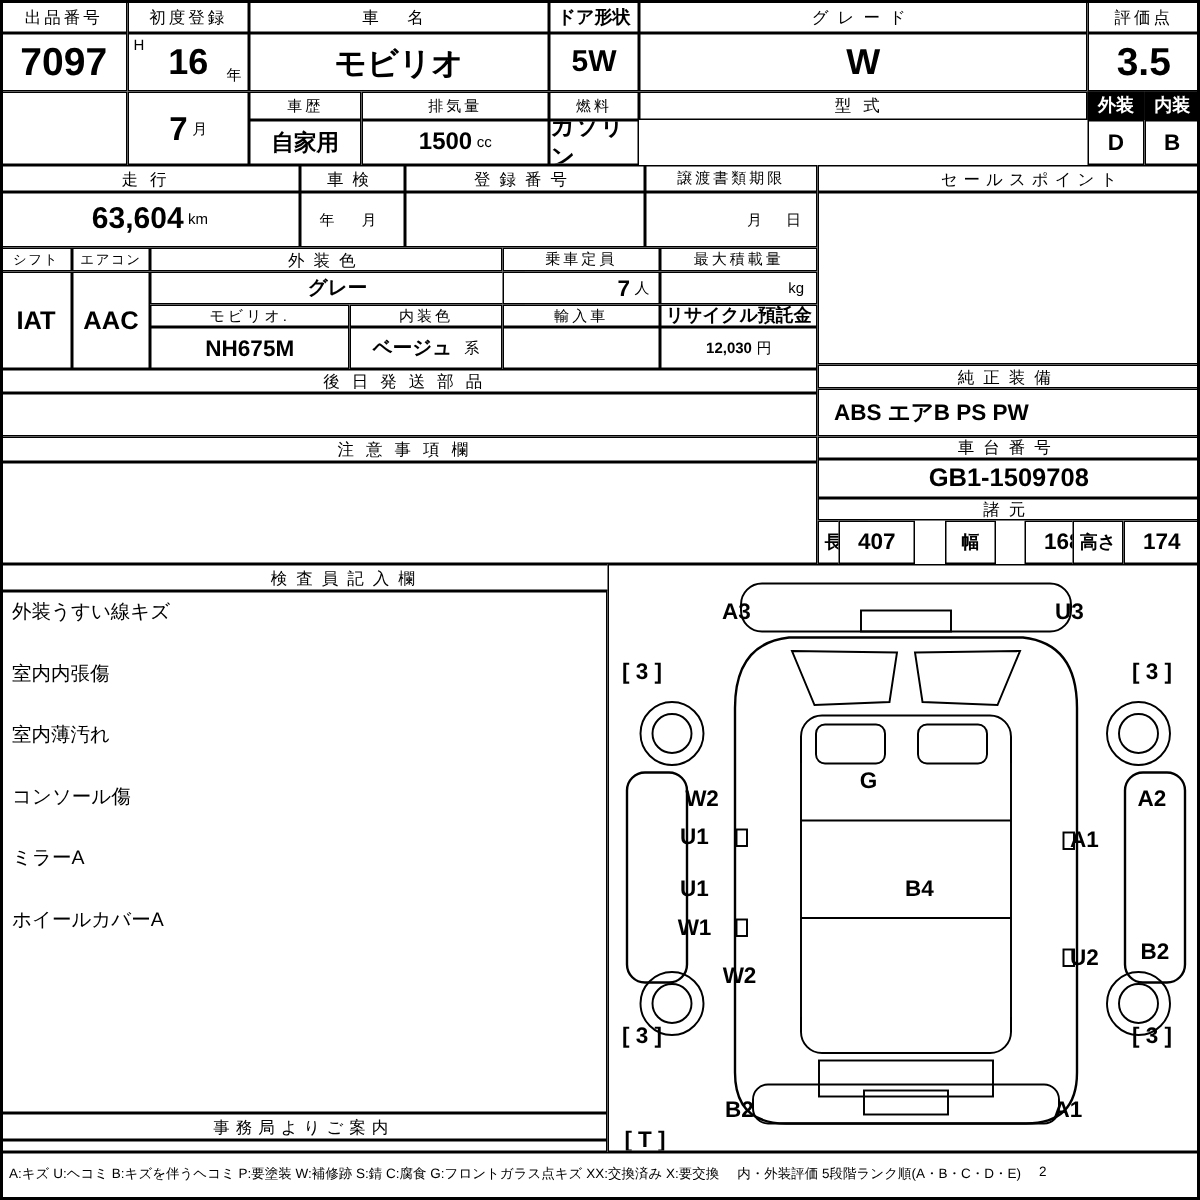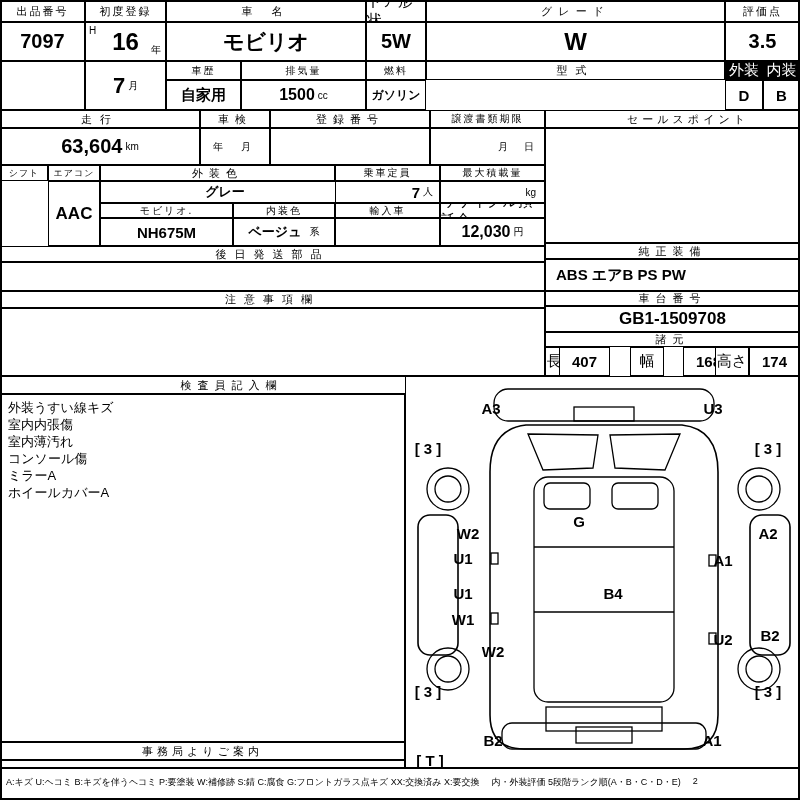--- a/index.html
+++ b/index.html
@@ -4,32 +4,32 @@
 <style>
   * { margin:0; padding:0; box-sizing:border-box; }
   html,body { background:#fff; }
   body { font-family:"Liberation Sans","DejaVu Sans",sans-serif; color:#000; }
   #sheet { position:relative; width:800px; height:800px; background:#fff; overflow:hidden; }
   .frame { position:absolute; inset:0; border:2px solid #000; pointer-events:none; z-index:60; }
   .cell { position:absolute; border:1px solid #000; background:#fff; display:flex; align-items:center; justify-content:center; overflow:hidden; }
   .hdr { font-size:11px; } .sp2 { letter-spacing:2px; } .sp4 { letter-spacing:4px; } .sp6 { letter-spacing:6px; } .sp8 { letter-spacing:8px; }
   .hdr-xs { font-size:9px; letter-spacing:1px; }
   .hdr-s  { font-size:10px; letter-spacing:2px; }
-  .hdr-tight { font-size:15px; letter-spacing:0; }
+  .hdr-tight { font-size:12px; letter-spacing:0;font-weight:bold; }
   .dark { background:#000; color:#fff; }
   .b { font-weight:bold; }
-  .f26 { font-size:20px; } .f24 { font-size:24px; } .f22 { font-size:22px; } .f21 { font-size:21px; }
+  .f26 { font-size:26px; } .f24 { font-size:24px; } .f22 { font-size:22px; } .f21 { font-size:21px; }
   .f20 { font-size:20px; } .f17 { font-size:17px; } .f16 { font-size:16px; } .f15 { font-size:15px; }
-  .f14 { font-size:16px; } .f13 { font-size:13px; } .f12 { font-size:12px;font-family:Liberation Mono, monospace; }
+  .f14 { font-size:10px; } .f13 { font-size:13px; } .f12 { font-size:16px;font-family:Liberation Mono, monospace; }
   .unit { font-size:10px; font-weight:normal; margin-left:3px; }
   .corner { position:absolute; font-size:10px; }
   .tl { left:3px; top:2px; } .br { right:4px; bottom:3px; }
   .just-end { justify-content:flex-end; }
   .just-start { justify-content:flex-start; }
-  #inspector-notes { align-items:flex-start; justify-content:flex-start; flex-direction:column; padding:4px 7px; }
+  #inspector-notes { align-items:flex-start; justify-content:flex-start; flex-direction:column; padding:4px 7px;gap:24px; }
   .note-line { font-size:13px; line-height:17px; white-space:nowrap; }
   #diagram-box { padding:0; }
   #diagram-box svg { position:absolute; inset:0; }
   .mark { position:absolute; transform:translate(-50%,-50%); font-weight:bold; font-size:15px; white-space:nowrap; z-index:5; }
   #footer-bar { align-items:flex-start; padding:7px 5px 0 5px; font-size:9px; white-space:nowrap; }
   #footer-bar .gap { margin-left:12px; }
 </style>
 </head>
 <body>
 
@@ -98,20 +98,21 @@
   <div class="cell just-end" style="left:430px;top:128px;width:115px;height:37px;padding-right:10px;gap:16px;font-size:10px">
     <span>月</span>
     <span>日</span>
   </div>
 
   <div class="cell hdr sp4" style="left:545px;top:110px;width:286px;height:18px">セールスポイント</div>
   <div class="cell" style="left:545px;top:128px;width:255px;height:115px"></div>
 
   <div class="cell hdr-xs" style="left:0;top:165px;width:48px;height:16px">シフト</div>
   <div class="cell hdr-xs" style="left:48px;top:165px;width:52px;height:16px">エアコン</div>
+  <div class="cell b f17" style="left:0;top:181px;width:48px;height:65px">IAT</div>
   <div class="cell b f17" style="left:48px;top:181px;width:52px;height:65px">AAC</div>
 
   <div class="cell hdr sp6" style="left:100px;top:165px;width:235px;height:16px">外装色</div>
   <div class="cell b f13" style="left:100px;top:181px;width:250px;height:22px">グレー</div>
 
   <div class="cell hdr-s" style="left:335px;top:165px;width:105px;height:16px">乗車定員</div>
   <div class="cell just-end" style="left:335px;top:181px;width:105px;height:22px;padding-right:6px">
     <span class="b f15">7</span>
     <span class="unit">人</span>
   </div>

